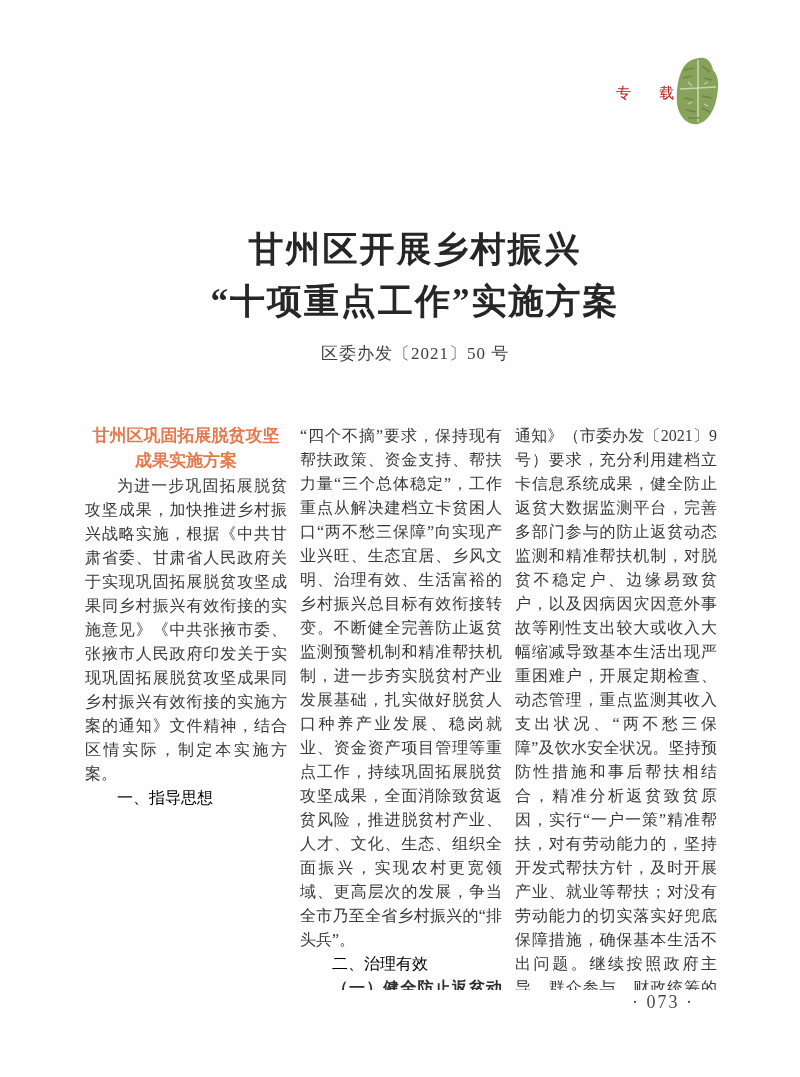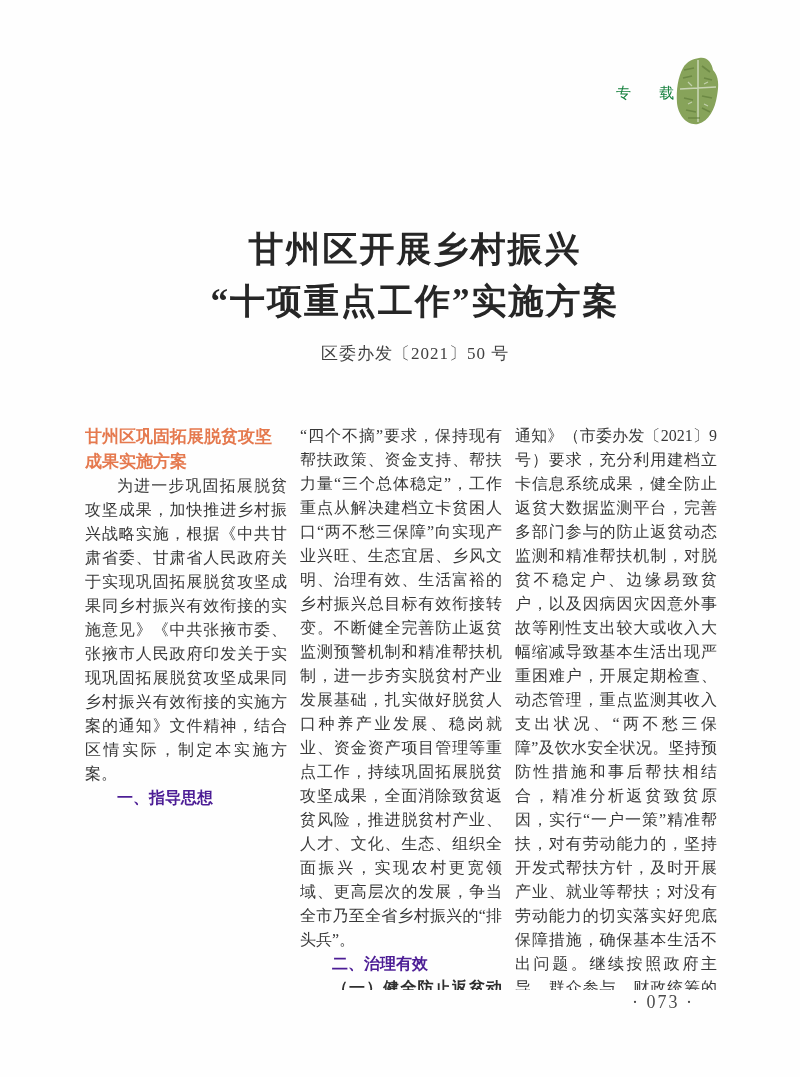--- a/index.html
+++ b/index.html
@@ -8,21 +8,21 @@
     background: #fefefe;
     position: relative;
     font-family: "Liberation Serif", serif;
     overflow: hidden;
   }
 
   
   .section-tag {
     position: absolute; left: 616px; top: 84px;
     font-size: 15px; letter-spacing: 12px;
-    color: #15803d;
+    color: #b91c1c;
     font-family: "Liberation Sans", sans-serif;
   }
   .seal { position: absolute; left: 674px; top: 56px; }
 
   
   .title-block {
     position: absolute; left: 20px; top: 224px; width: 790px;
     text-align: center; color: #262626;
   }
   .title-line {
@@ -45,31 +45,31 @@
     font-size: 16px; line-height: 24px;
     color: #383838;
     text-align: justify;
     text-justify: inter-ideograph;
     overflow: hidden;
   }
   .col p { margin: 0; }
   .indent { text-indent: 2em; }
   .center-heading {
     margin: 26px 0 26px 0;
-    text-align: left;
+    text-align: center;
     color: #e5794e;
     font-weight: bold;
     font-size: 17px;
     line-height: 25px;
-    font-family: Liberation Serif, serif;
+    font-family: Liberation Mono, monospace;
     text-indent: 0;
   }
   .sub-heading {
-    color: #4c1d95;
-    font-weight: bold;
+    color: #000000;
+    font-weight: normal;
     font-family: "Liberation Sans", sans-serif;
     text-indent: 2em;
   }
   .bold-lead { font-weight: bold; color: #2f2f2f; }
 
   .page-number {
     position: absolute; right: 106px; top: 992px;
     font-size: 18px; color: #4a4a4a; letter-spacing: 2px;
   }
 </style>

